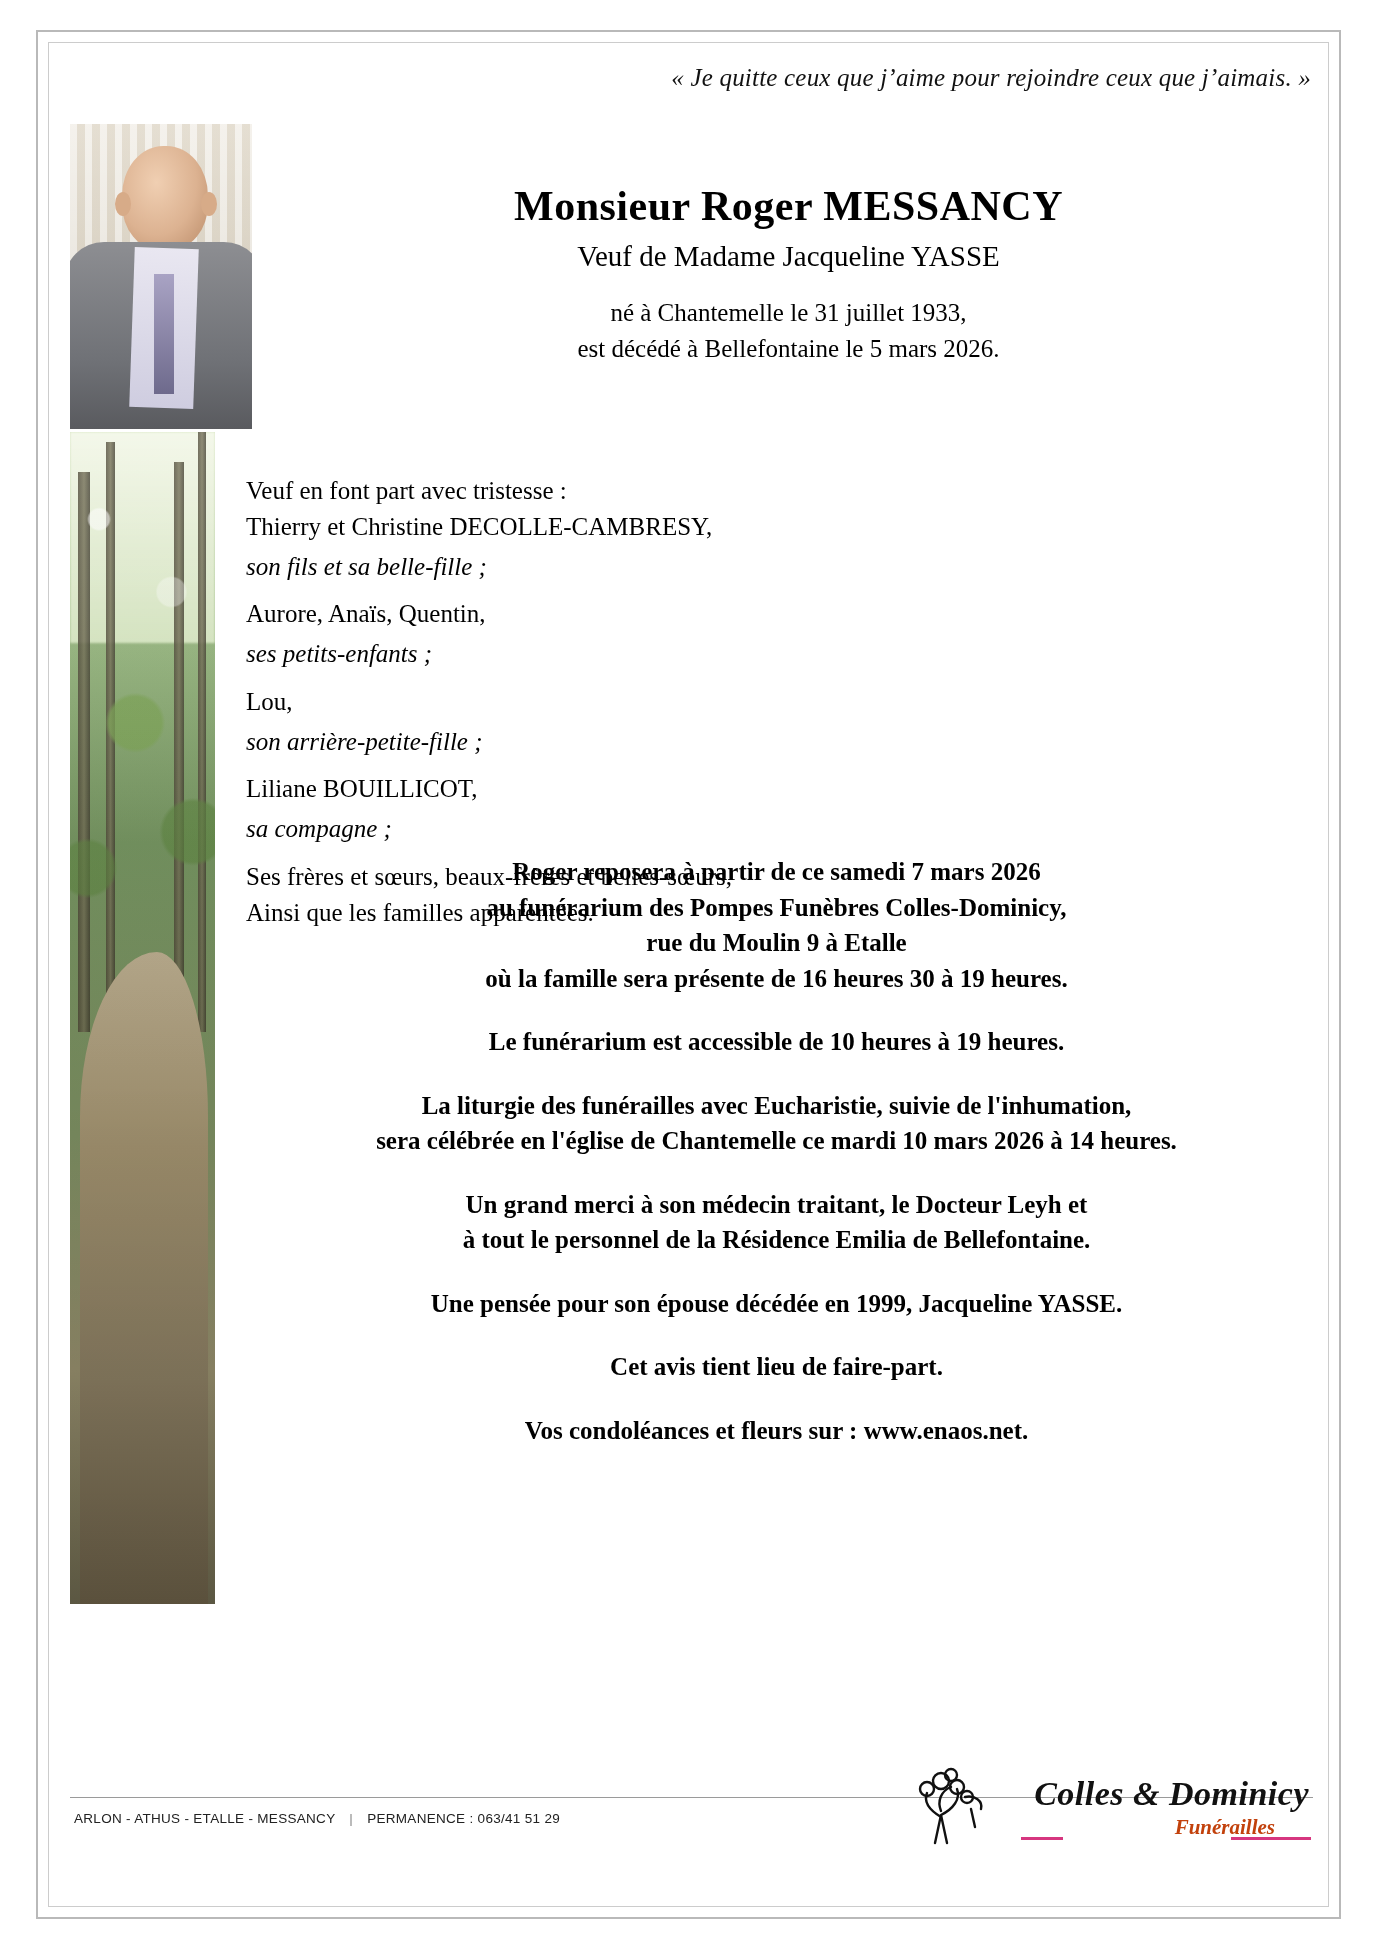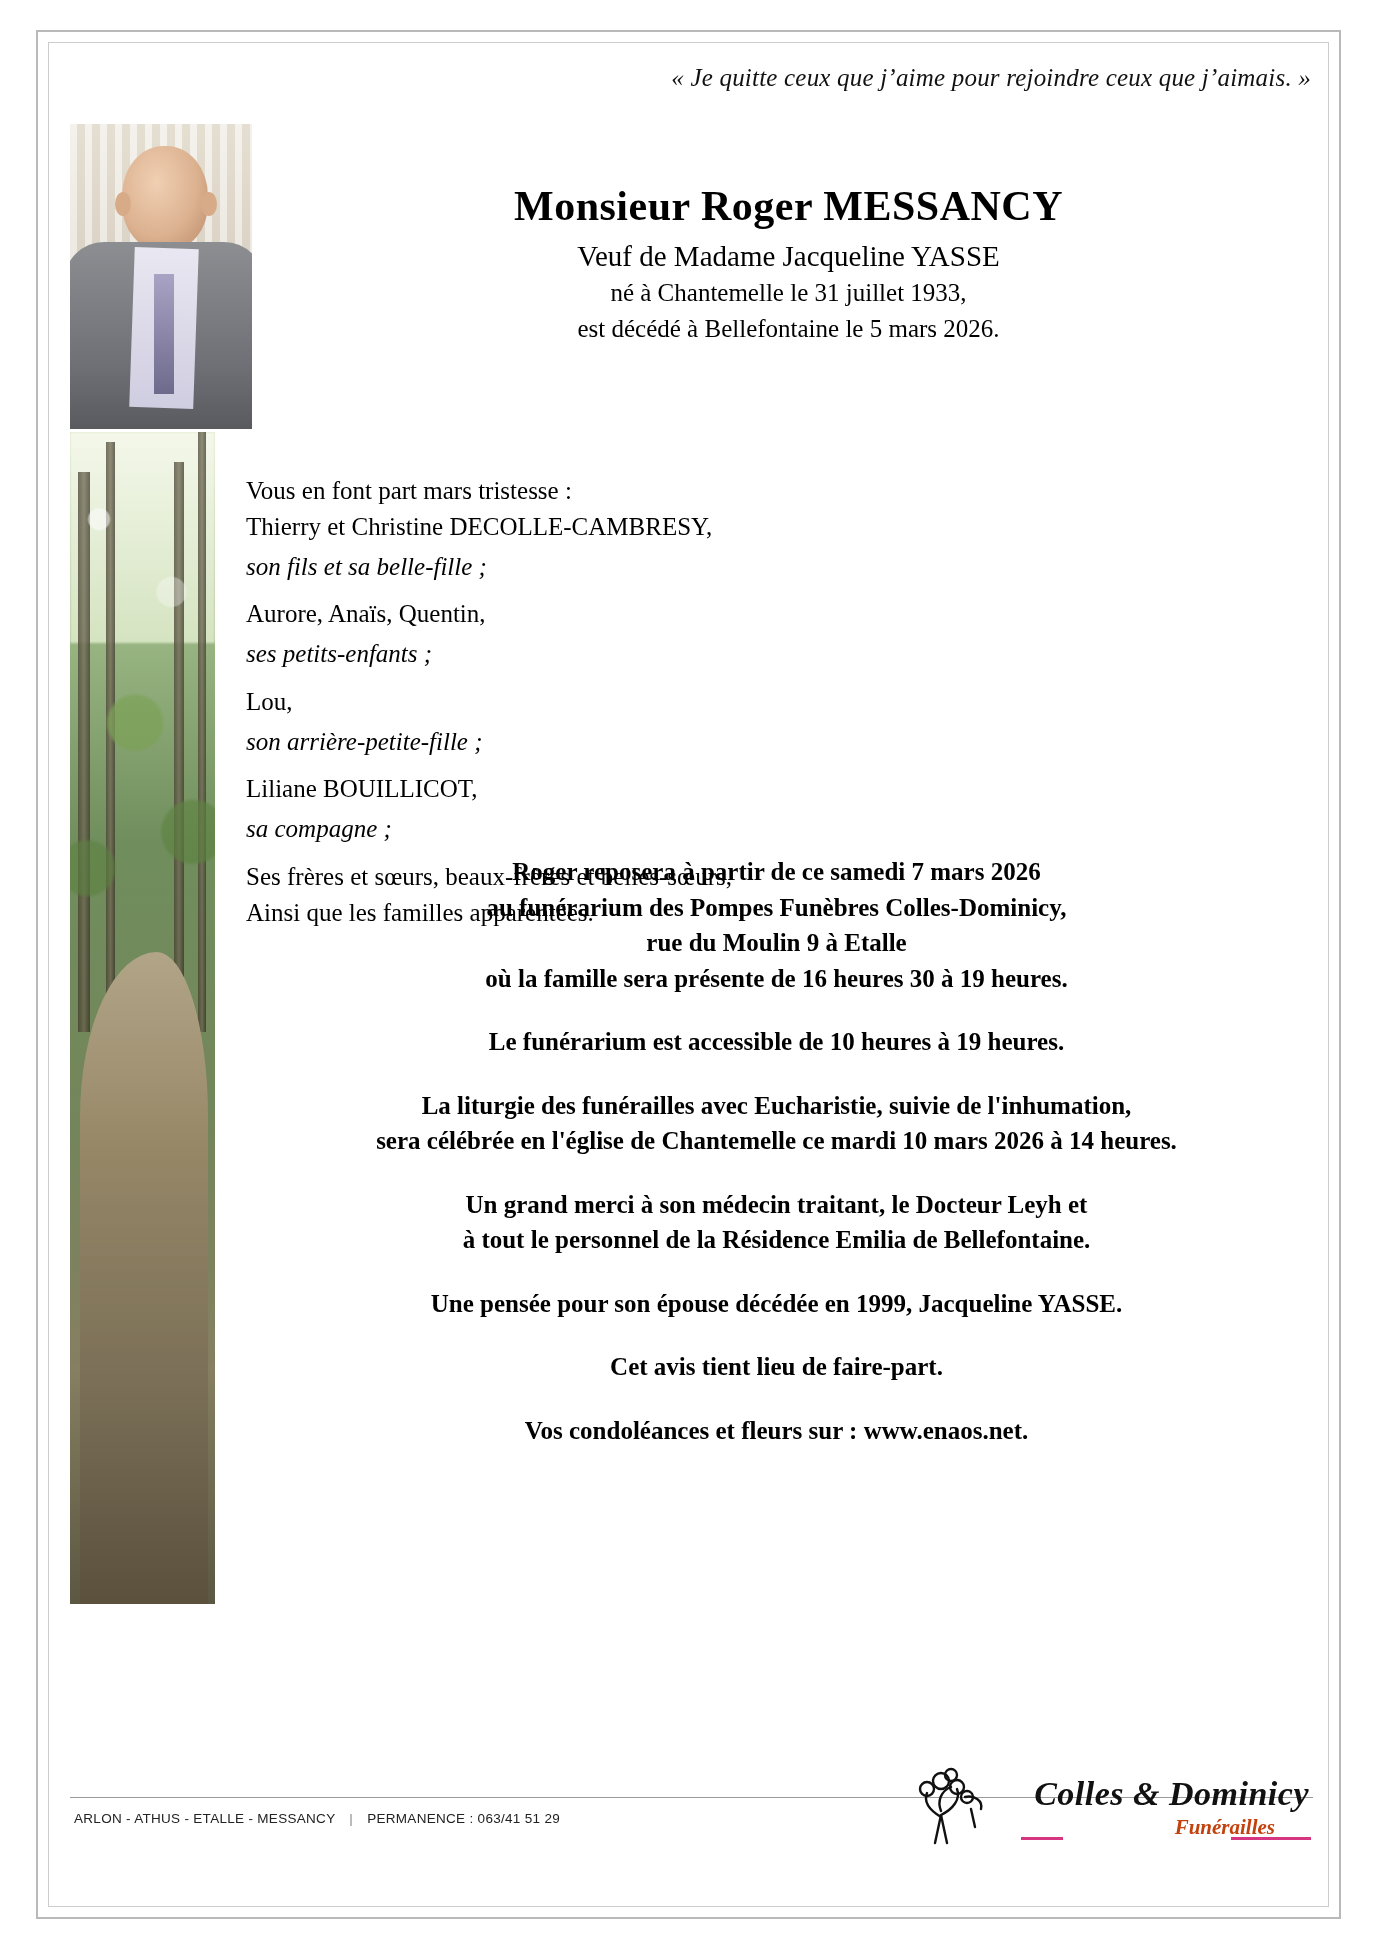--- a/index.html
+++ b/index.html
@@ -164,21 +164,21 @@
     text-align: center;
   }
   .deceased-name {
     font-size: 42px;
     font-weight: bold;
     letter-spacing: 0.5px;
     margin-bottom: 10px;
   }
   .spouse-line {
     font-size: 29px;
-    margin-bottom: 2px;
+    margin-bottom: 22px;
   }
   .birth-line, .death-line {
     font-size: 25px;
     line-height: 1.42;
   }
 
   
   .family {
     position: absolute;
     left: 186px;
@@ -324,21 +324,21 @@
     </div>
 
     <div class="header-block">
       <div class="deceased-name">Monsieur Roger MESSANCY</div>
       <div class="spouse-line">Veuf de Madame Jacqueline YASSE</div>
       <div class="birth-line">né à Chantemelle le 31 juillet 1933,</div>
       <div class="death-line">est décédé à Bellefontaine le 5 mars 2026.</div>
     </div>
 
     <div class="family">
-      <div class="fam-row">Vous en font part mars tristesse :</div>
+      <div class="fam-row">Veuf en font part avec tristesse :</div>
 
       <div class="fam-row">Thierry et Christine DECOLLE-CAMBRESY,</div>
       <div class="fam-rel">son fils et sa belle-fille ;</div>
 
       <div class="fam-row">Aurore, Anaïs, Quentin,</div>
       <div class="fam-rel">ses petits-enfants ;</div>
 
       <div class="fam-row">Lou,</div>
       <div class="fam-rel">son arrière-petite-fille ;</div>
 

